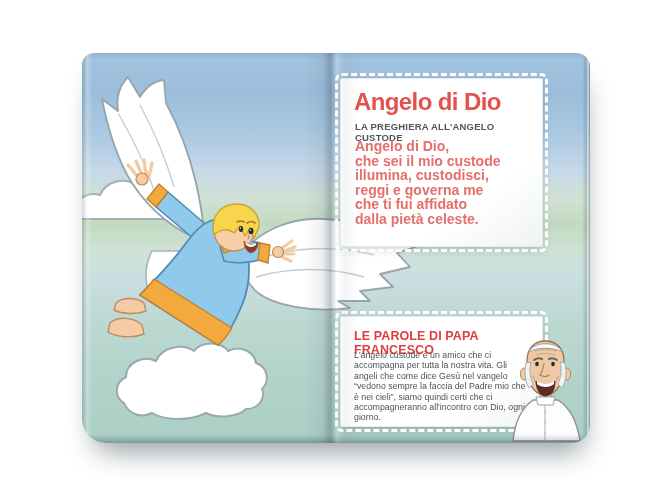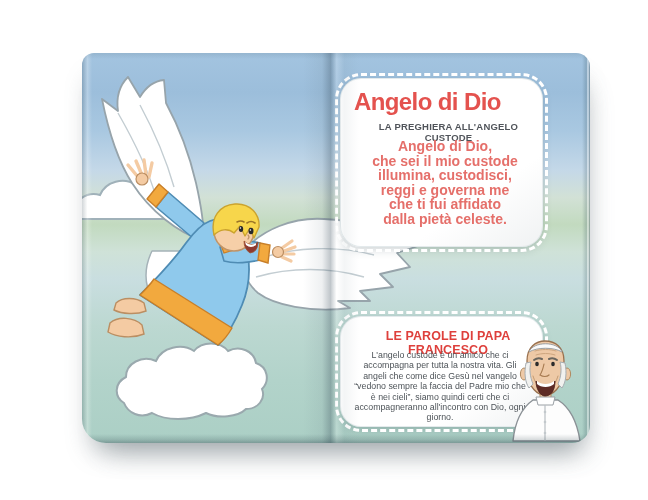--- a/index.html
+++ b/index.html
@@ -23,24 +23,23 @@
       #d2e1d6 37%, #c2dabf 44%, #cfe2d8 51%, #c9dee0 58%,
       #bcd8d1 70%, #b2d3ca 84%, #abcfc5 100%);
   }
   .illustration{position:absolute;left:0;top:0;z-index:1;}
 
   
   .right-content{position:absolute;left:249px;top:0;width:259px;height:100%;z-index:2;}
   .card{
     position:absolute;background:linear-gradient(145deg,#ffffff 70%,#f0f2f3 100%);
     border:1px solid rgba(214,222,226,.65);
-    border-radius:21px;
+    border-radius:2px;
     outline:3px dashed #ffffff;outline-offset:2px;
     box-shadow:0 3px 8px rgba(70,90,100,.25);
-    text-align:center;
   }
   .prayer-card{left:9px;top:25px;width:203px;height:169px;padding:0;box-sizing:border-box;}
   .title{
     position:absolute;left:13px;top:9px;
     font-size:24px;font-weight:bold;letter-spacing:-0.6px;color:#e4524e;
   }
   .subtitle{
     position:absolute;left:14px;top:42px;
     font-size:9.5px;font-weight:bold;letter-spacing:.2px;color:#50545a;
   }

